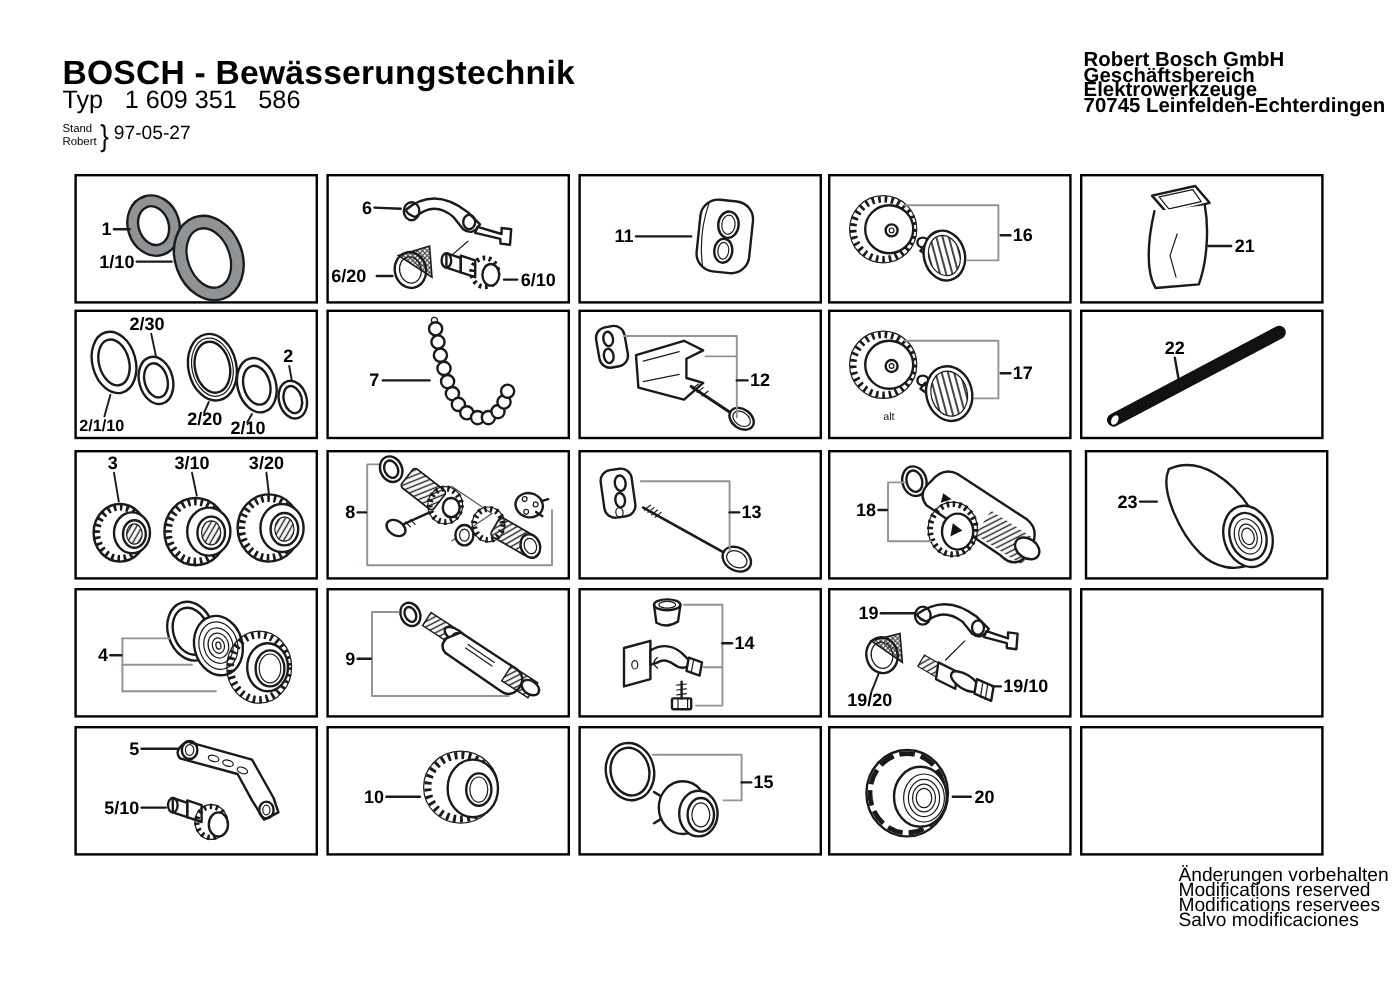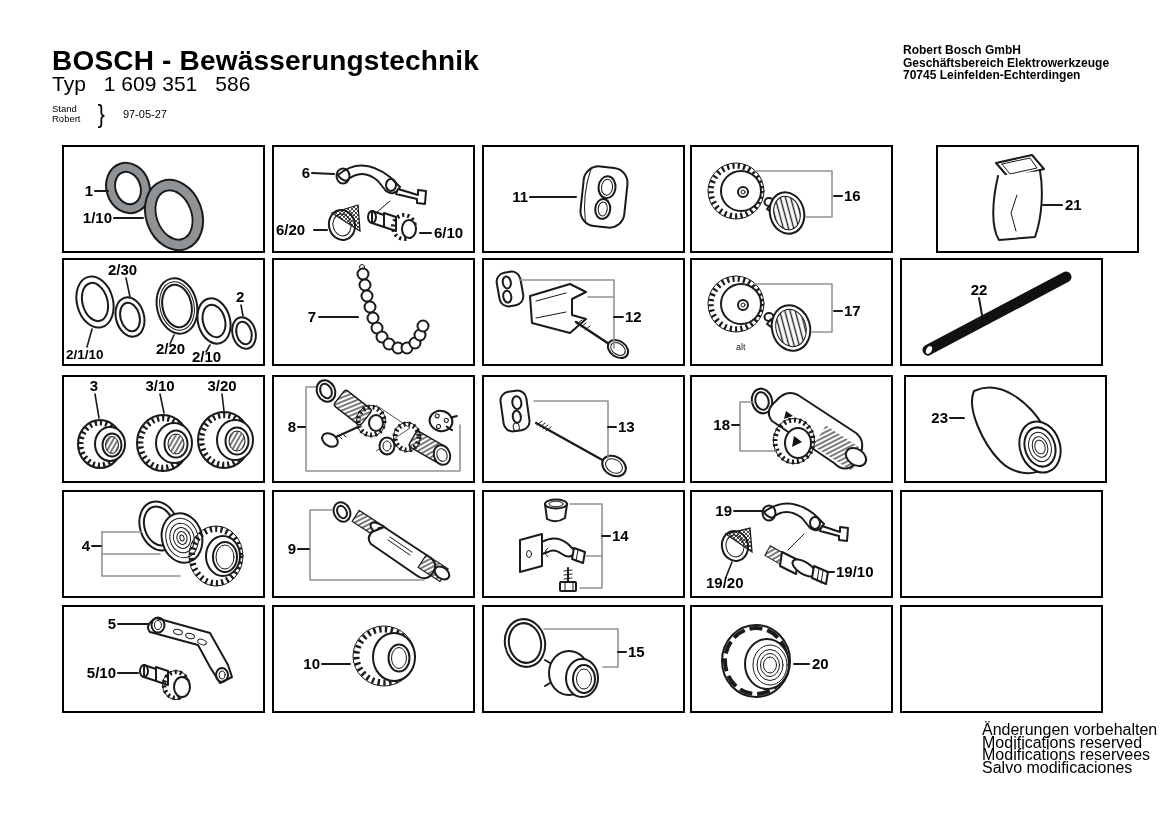--- a/index.html
+++ b/index.html
@@ -2,25 +2,25 @@
 <html><head>
 <meta charset="utf-8">
 <style>
   html,body{margin:0;padding:0}
   body{width:1167px;height:825px;background:#fff;position:relative;
        font-family:"Liberation Sans",sans-serif;color:#000;overflow:hidden}
   .title{position:absolute;left:52px;top:45px;font-size:28px;font-weight:700;letter-spacing:.2px}
   .typ{position:absolute;left:52px;top:72px;font-size:21px;white-space:nowrap}
   .typ .b{font-weight:400}
   .typ .gap{margin-left:18px}
-  .stand{position:absolute;left:52px;top:103px;display:flex;align-items:center;gap:16px}
+  .stand{position:absolute;left:52px;top:103px;display:flex;gap:2px}
   .stand-col{display:flex;flex-direction:column;font-size:9.5px;line-height:10.5px}
   .brace{font-size:25px;font-weight:400;line-height:22px;transform:scaleX(.85)}
-  .date{font-size:11px;margin-left:2px}
-  .company{position:absolute;left:903px;top:44px;font-size:12px;font-weight:700;line-height:12.5px}
+  .date{font-size:16px;margin-left:2px}
+  .company{position:absolute;left:903px;top:44px;font-size:17px;font-weight:700;line-height:12.5px}
   .footer{position:absolute;left:982px;top:724px;font-size:16px;line-height:12.5px}
   .cell{position:absolute;width:203px;height:108px;border:2px solid #000;box-sizing:border-box;background:#fff}
   .cell svg{width:100%;height:100%;display:block}
   svg .ln{fill:none;stroke:#1a1a1a;stroke-width:2;stroke-linecap:round;stroke-linejoin:round}
   svg .thin{fill:none;stroke:#1a1a1a;stroke-width:1;stroke-linecap:round;stroke-linejoin:round}
   svg .knurl{fill:none;stroke:#1a1a1a}
   svg .gray{fill:none;stroke:#8f9499;stroke-width:1.6;stroke-linecap:round;stroke-linejoin:round}
   svg .grayring{fill:none;stroke:#8f9396}
   svg .wfill{fill:#fff}
   svg .bfill{fill:#111;stroke:none}
@@ -143,21 +143,21 @@
     <g transform="rotate(-15 95 66)">
       <ellipse class="ln wfill" cx="95" cy="66" rx="17" ry="21"></ellipse>
       <ellipse cx="95" cy="66" rx="13" ry="17" fill="url(#vh)" stroke="#1a1a1a" stroke-width="1"></ellipse>
     </g>
     <polyline class="gray" points="62,24 140,24 140,70 114,70"></polyline>
     <line class="ln" x1="142" y1="49" x2="150" y2="49"></line>
     <text class="cap" x="152" y="54">16</text>
   </svg>
 </div>
 
-<div class="cell" style="left:936px;top:145px">
+<div class="cell" style="left:900px;top:145px">
   <svg viewBox="0 0 199 104">
     <g>
       <polygon class="ln wfill" points="58,16 94,8 106,22 71,31"></polygon>
       <polyline class="thin" points="64,17 92,11 99,21 72,27 64,17"></polyline>
       <path class="ln wfill" d="M60,29 C54,55 53,80 61,93 L97,90 C105,68 105,40 102,24"></path>
       <polyline class="thin" points="79,48 73,66 78,84"></polyline>
     </g>
     <line class="ln" x1="105" y1="58" x2="124" y2="58"></line>
     <text class="cap" x="127" y="63">21</text>
   </svg>

